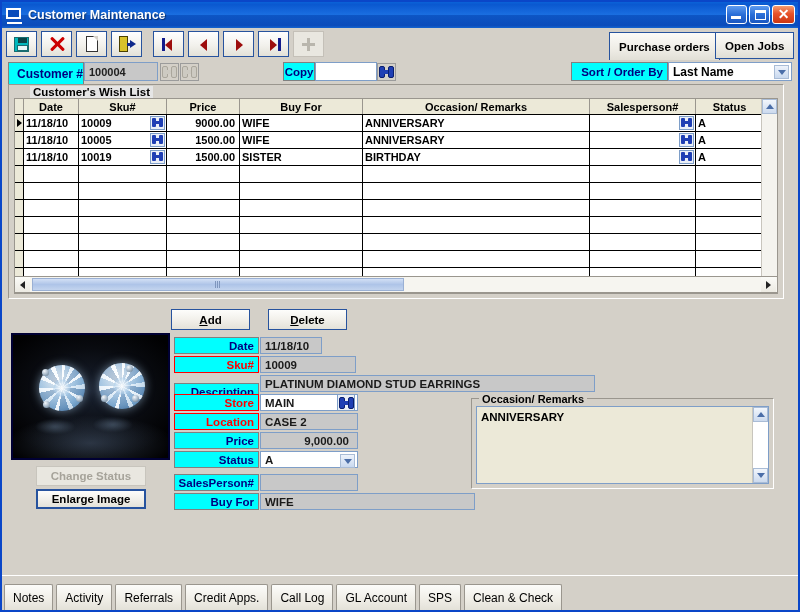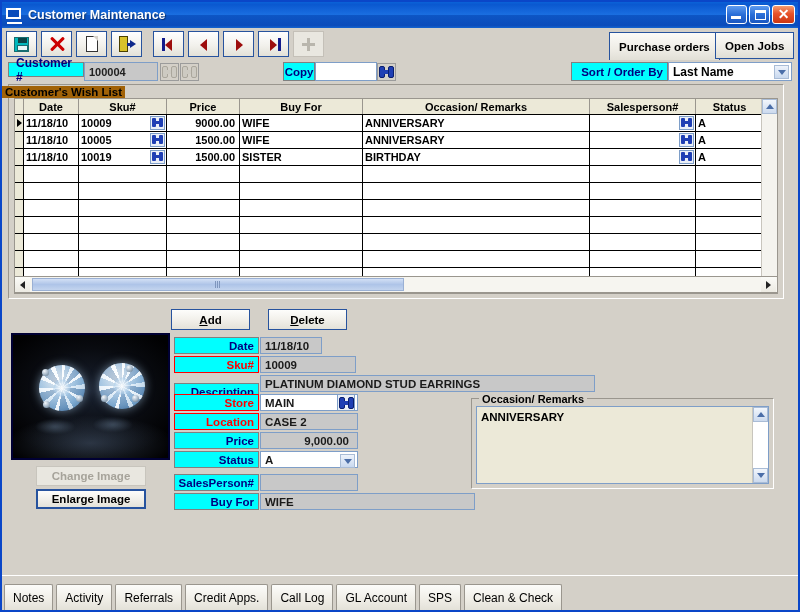--- a/index.html
+++ b/index.html
@@ -176,21 +176,21 @@
     width: 796px; height: 24px;
     background: #d4d0c8;
   }
   .cyan-label {
     background: #00ffff; color: #000080; font-weight: bold;
     font-size: 12px; display: flex; align-items: center;
     box-sizing: border-box; border: 1px solid #808080;
   }
   #cust-label {
     position: absolute; left: 6px; top: 2px;
-    width: 76px; height: 15px; padding: 0 7px;
+    width: 76px; height: 23px; padding: 0 0;
     justify-content: flex-end;
   }
   #cust-value {
     position: absolute; left: 82px; top: 2px;
     width: 74px; height: 19px;
     background: #c8c8c8; border: 1px solid #7e9ec8;
     box-sizing: border-box; font-size: 11px; font-weight: bold;
     color: #202020; display: flex; align-items: center; padding-left: 4px;
   }
   .binoc {
@@ -250,22 +250,22 @@
   
   #wish-group {
     position: absolute; left: 6px; top: 82px;
     width: 776px; height: 215px;
     box-sizing: border-box;
     border: 1px solid #ffffff;
     border-top-color: #9a968e; border-left-color: #9a968e;
     background: #d4d0c8;
   }
   #wish-legend {
-    position: absolute; left: 0; top: 84px;
-    background: #a16207; padding: 0 3px;
+    position: absolute; left: 28px; top: 84px;
+    background: #e5e5e5; padding: 0 3px;
     font-size: 11.5px; font-weight: bold; color: #000;
   }
 
   
   #grid {
     position: absolute; left: 12px; top: 96px;
     width: 764px; height: 196px;
     background: #ffffff;
     border: 1px solid #9a968e;
     box-sizing: border-box;
@@ -845,21 +845,21 @@
       <div class="diamond" id="dia-l"></div>
       <div class="diamond" id="dia-r"></div>
       <div class="prong" style="left:29px;top:34px;"></div>
       <div class="prong" style="left:30px;top:66px;"></div>
       <div class="prong" style="left:63px;top:60px;"></div>
       <div class="prong" style="left:113px;top:30px;"></div>
       <div class="prong" style="left:88px;top:60px;"></div>
       <div class="prong" style="left:119px;top:60px;"></div>
     </div>
   </div>
-  <div id="btn-change" class="img-btn">Change Image</div>
+  <div id="btn-change" class="img-btn">Change Status</div>
   <div id="btn-enlarge" class="img-btn">Enlarge Image</div>
 
   <div id="detail-fields">
       <div class="f-label" style="top: 335px;">Date</div>
       <div class="f-val" style="top: 335px; width: 62px;">11/18/10</div>
       <div class="f-label req" style="top: 354px;">Sku#</div>
       <div class="f-val" style="top: 354px; width: 96px;">10009</div>
       <div class="f-label" style="top: 381px;">Description</div>
       <div class="f-val" style="top: 373px; width: 335px;">PLATINUM DIAMOND STUD EARRINGS</div>
       <div class="f-label req" style="top: 392px;">Store</div>

